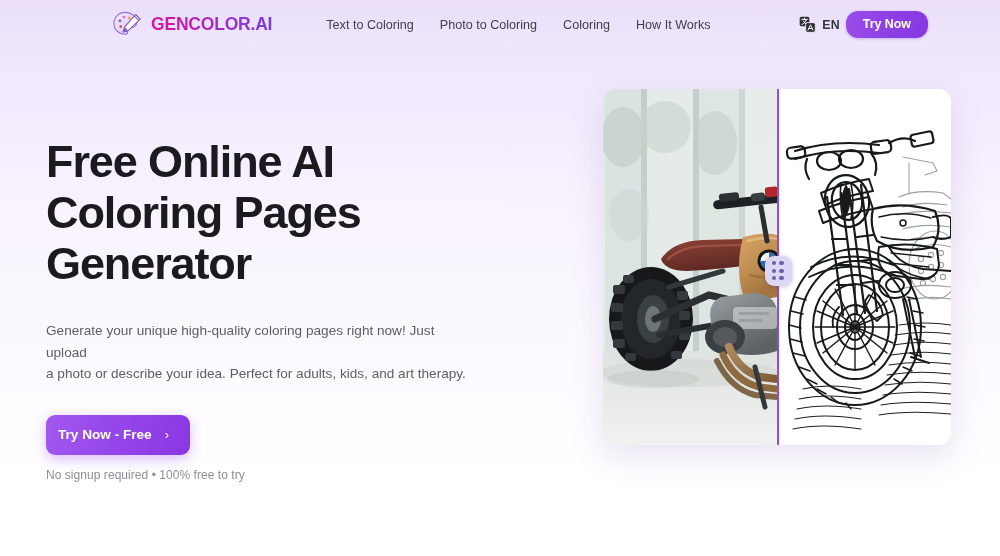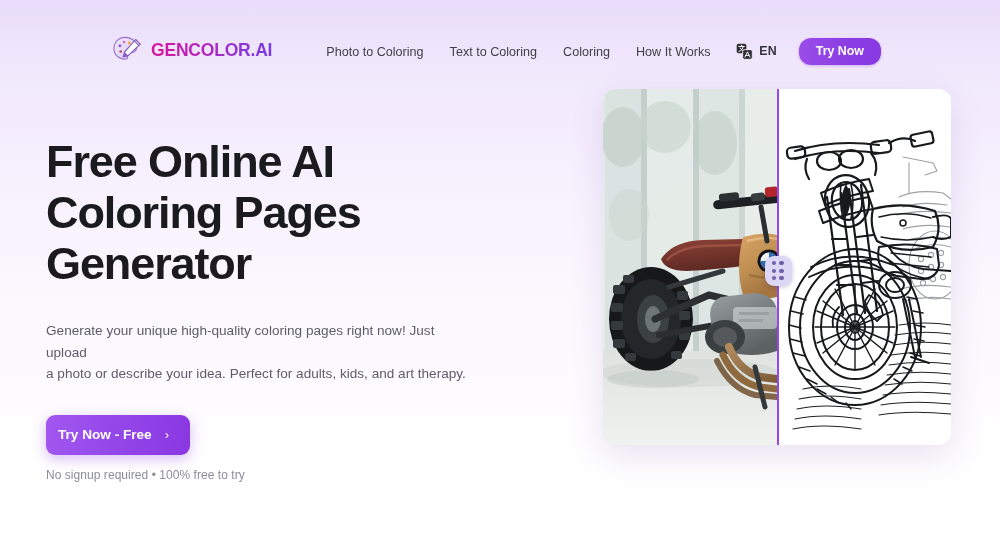--- a/index.html
+++ b/index.html
@@ -22,25 +22,25 @@
         #fdfbff 70%,
         #ffffff 86%,
         #ffffff 100%);
     position: relative;
     -webkit-font-smoothing: antialiased;
   }
 
   
   .header {
     position: absolute;
-    top: 16px; left: 0;
+    top: 0; left: 0;
     width: 1000px;
     height: 49px;
     display: flex;
-    align-items: flex-end;
+    align-items: center;
     background: linear-gradient(180deg, rgba(235,223,250,0.72) 0%, rgba(240,231,252,0.55) 100%);
     z-index: 30;
   }
 
   .brand {
     display: flex;
     align-items: center;
     gap: 9px;
     margin-left: 112px;
     cursor: pointer;
@@ -72,24 +72,24 @@
     color: #3f3f46;
     text-decoration: none;
     padding: 6px 13px;
     white-space: nowrap;
     cursor: pointer;
     border-radius: 6px;
   }
 
   .header-right {
     margin-left: auto;
-    margin-right: 119px;
+    margin-right: 72px;
     display: flex;
     align-items: center;
-    gap: 16px;
+    gap: 0;
   }
   .lang-switch {
     display: flex;
     align-items: center;
     gap: 6px;
     padding: 4px 6px;
     cursor: pointer;
     border-radius: 6px;
   }
   .lang-icon { width: 17px; height: 17px; display: block; }
@@ -233,22 +233,22 @@
         <circle cx="11.6" cy="22.0" r="1.8" fill="#c24a63"></circle>
         <path d="M31.5 6.0 L37.6 12.1 L21.6 27.5 L14.8 29.2 L16.9 22.6 Z" fill="#ffffff" stroke="#7e54bd" stroke-width="1.5" stroke-linejoin="round"></path>
         <path d="M16.9 22.6 L21.6 27.5 L14.8 29.2 Z" fill="#8a5ec8"></path>
         <path d="M29.8 7.8 L35.6 13.7" stroke="#7e54bd" stroke-width="1.4"></path>
       </svg>
     </span>
     <span class="brand-name">GENCOLOR.AI</span>
   </div>
 
   <nav class="nav">
+    <a class="nav-link" href="#">Text to Coloring</a>
     <a class="nav-link" href="#">Photo to Coloring</a>
-    <a class="nav-link" href="#">Text to Coloring</a>
     <a class="nav-link" href="#">Coloring</a>
     <a class="nav-link" href="#">How It Works</a>
   </nav>
 
   <div class="header-right">
     <div class="lang-switch">
       <span>
         <svg class="lang-icon" viewBox="0 0 20 20">
           <rect x="0.8" y="0.8" width="11.4" height="11.4" rx="2.1" fill="#2f2f36"></rect>
           <path d="M3.2 4.0h6.6M6.5 2.6v1.4M8.3 4.0c0 3.1-2.2 5.2-4.8 5.9M5.2 6.0c.9 2.1 2.6 3.3 4.6 3.9" stroke="#ffffff" stroke-width="1.12" fill="none" stroke-linecap="round"></path>

